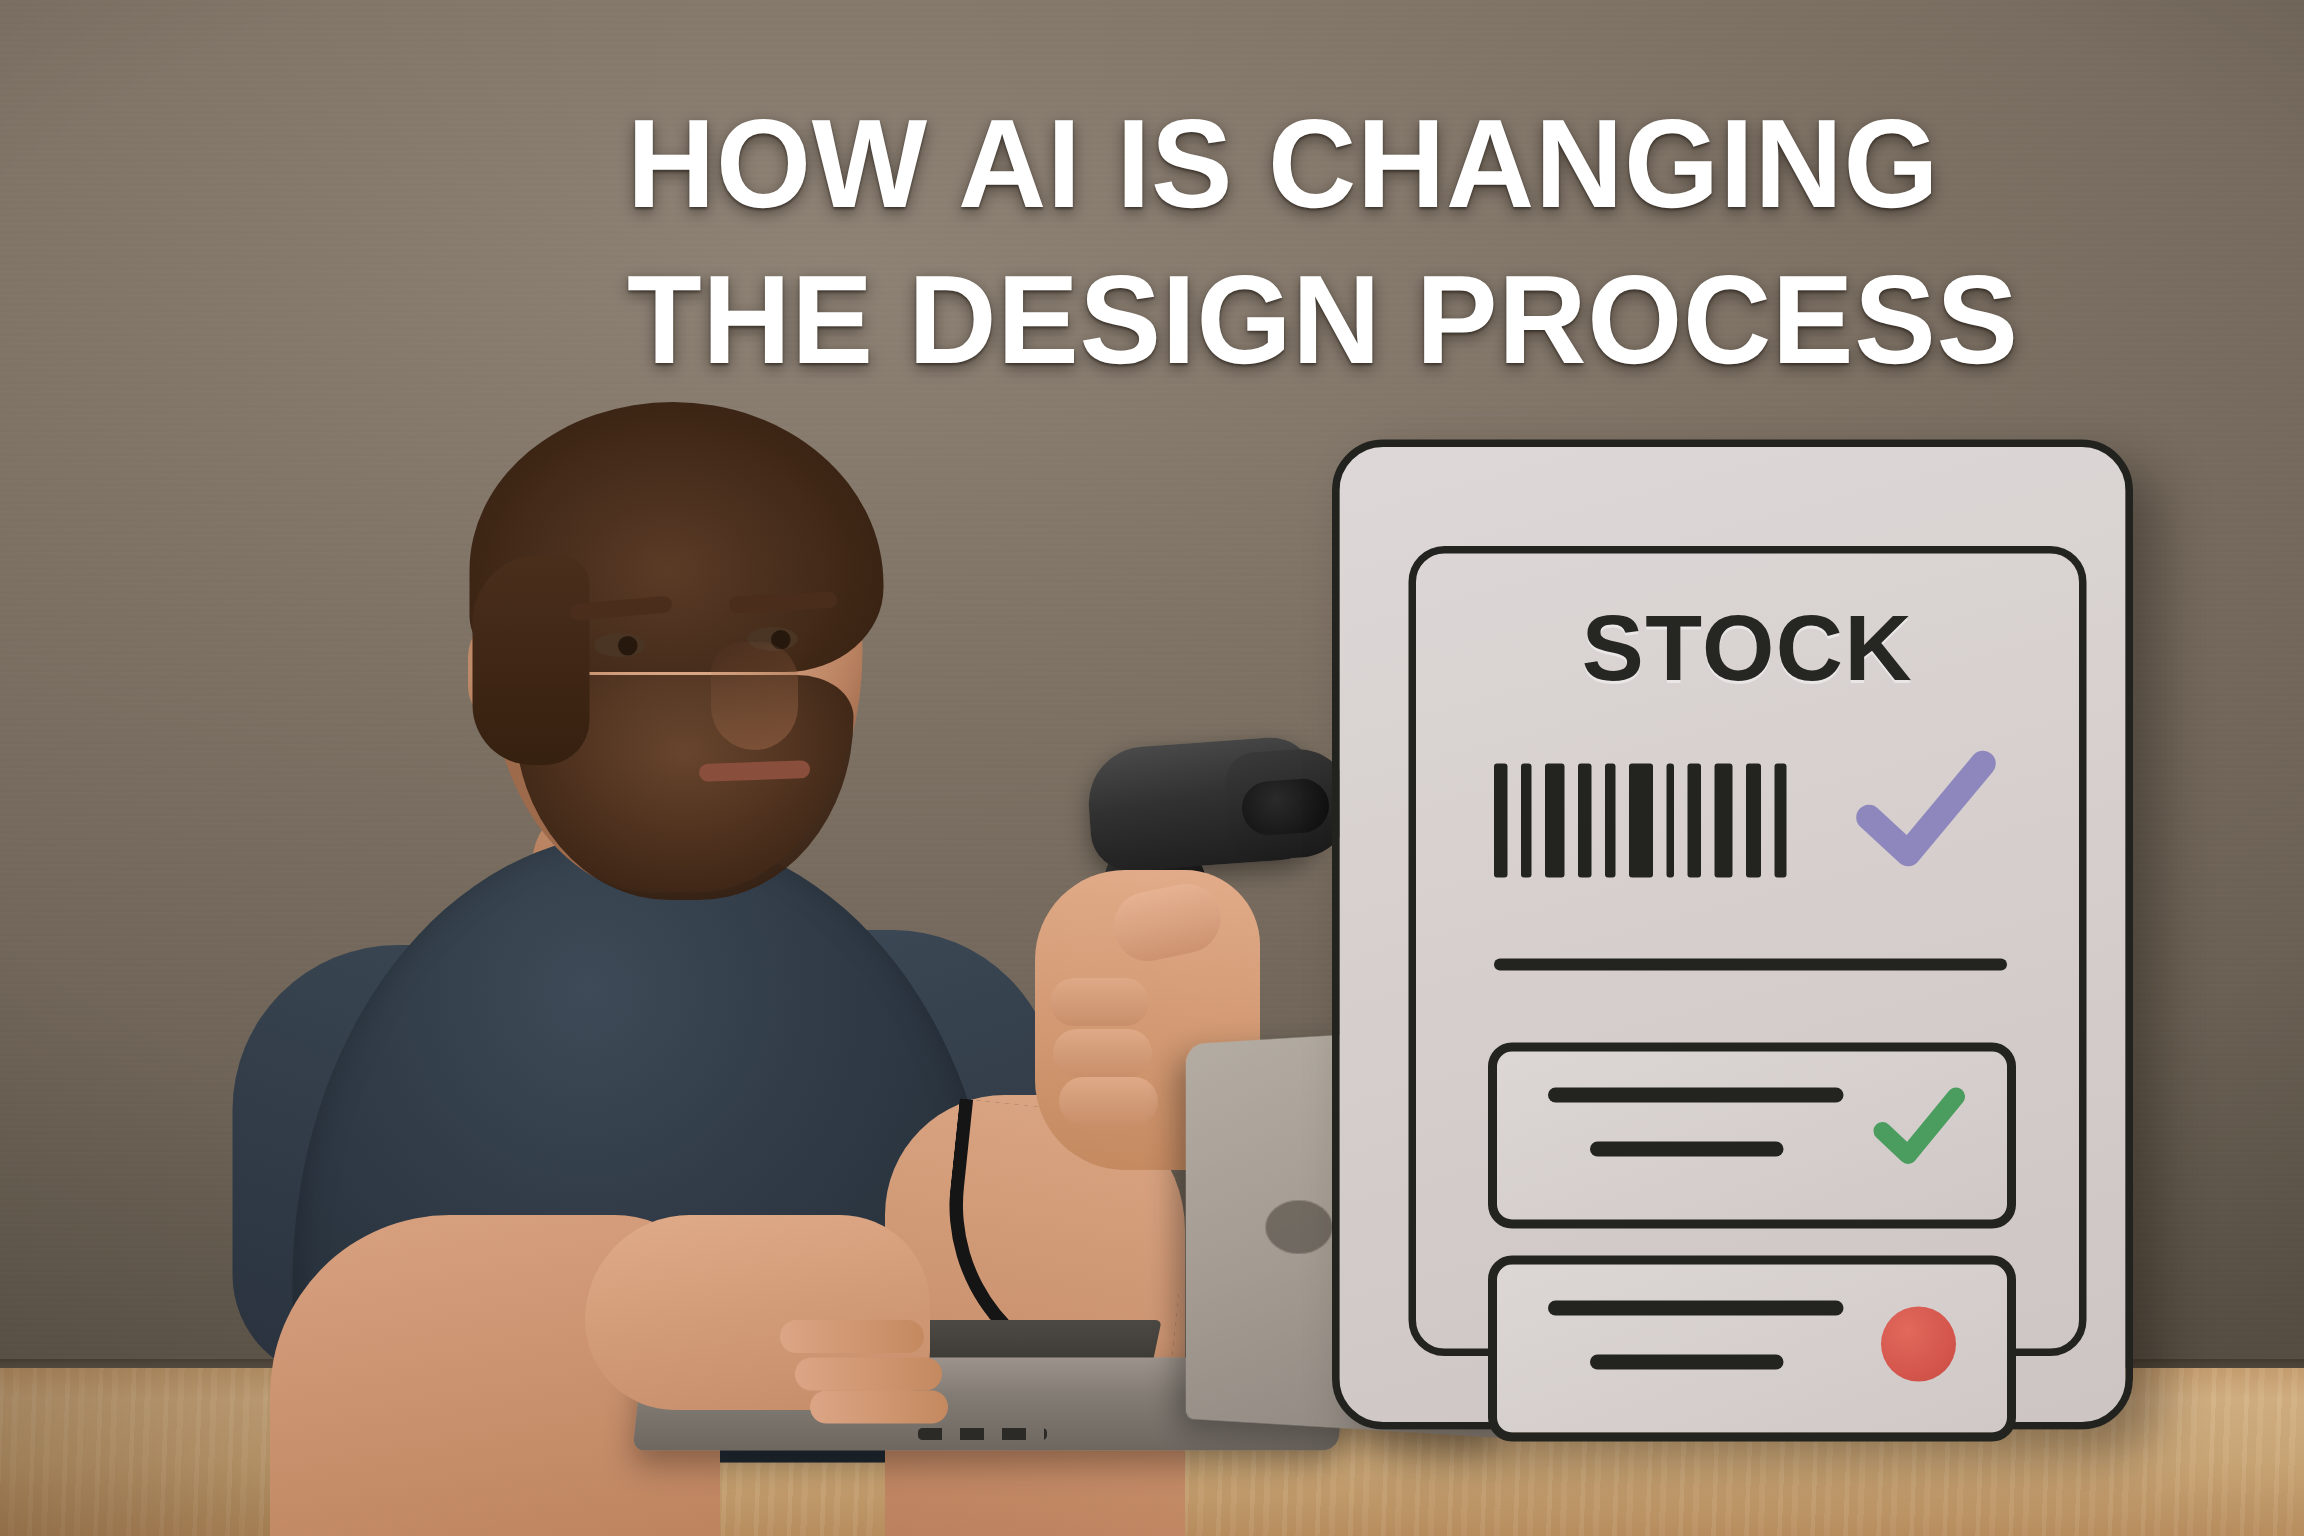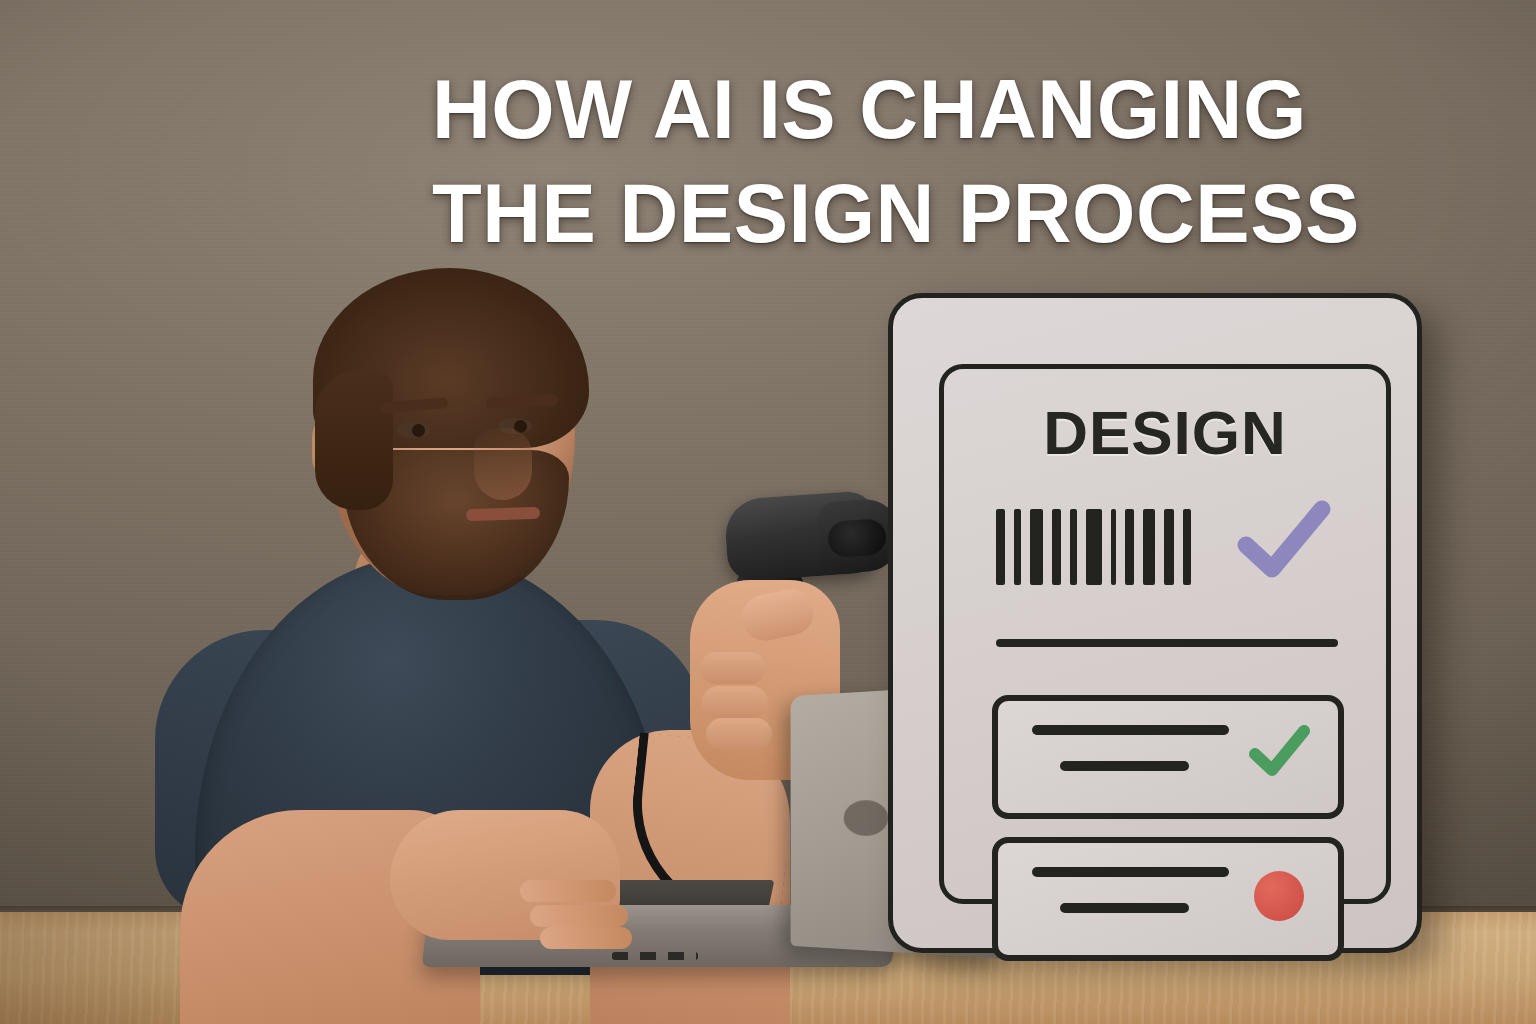--- a/index.html
+++ b/index.html
@@ -58,21 +58,21 @@
     font-family:"Liberation Sans", sans-serif;
     font-weight:bold;font-size:186px;line-height:.82;
     letter-spacing:-4px;
     color:#242931;
     transform:scaleX(1.04);
     user-select:none;
   }
 
   
   .headline{
-    position:absolute;left:432px;top:57px;width:1010px;
+    position:absolute;left:418px;top:57px;width:1010px;
   }
   .headline-line{
     font-family:"Liberation Sans Narrow","Liberation Sans", sans-serif;
     font-weight:bold;
     font-size:84px;
     line-height:104px;
     letter-spacing:.5px;
     color:#ffffff;
     text-transform:uppercase;
     white-space:nowrap;
@@ -362,21 +362,21 @@
   </div>
 
   <div class="hand-l"></div>
   <div class="finger f1"></div>
   <div class="finger f2"></div>
   <div class="finger f3"></div>
 
   <div class="stock-panel">
     <div class="stock-inner">
 
-      <div class="stock-title">DESIGN</div>
+      <div class="stock-title">STOCK</div>
 
       <div class="barcode">
           <span style="width: 9px; margin-right: 9px;"></span>
           <span style="width: 7px; margin-right: 9px;"></span>
           <span style="width: 13px; margin-right: 9px;"></span>
           <span style="width: 9px; margin-right: 9px;"></span>
           <span style="width: 7px; margin-right: 9px;"></span>
           <span style="width: 16px; margin-right: 9px;"></span>
           <span style="width: 5px; margin-right: 9px;"></span>
           <span style="width: 9px; margin-right: 9px;"></span>

